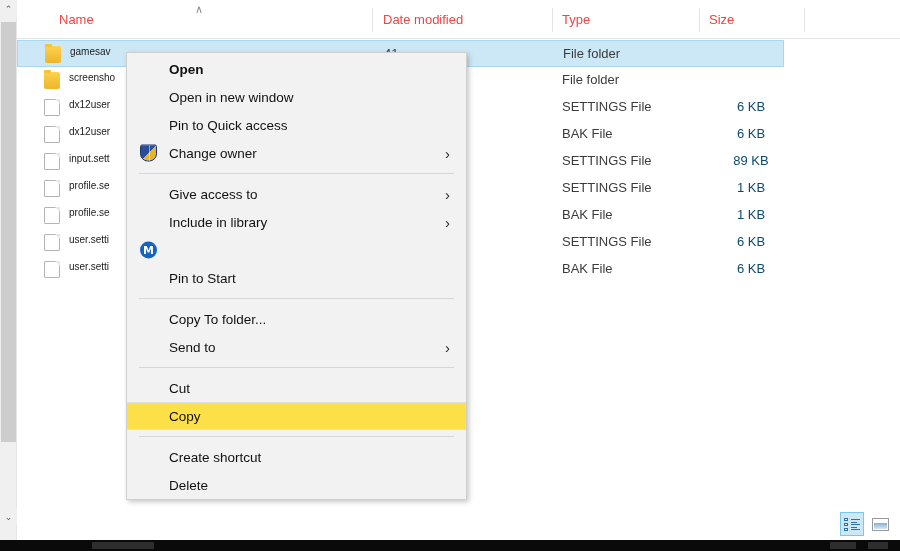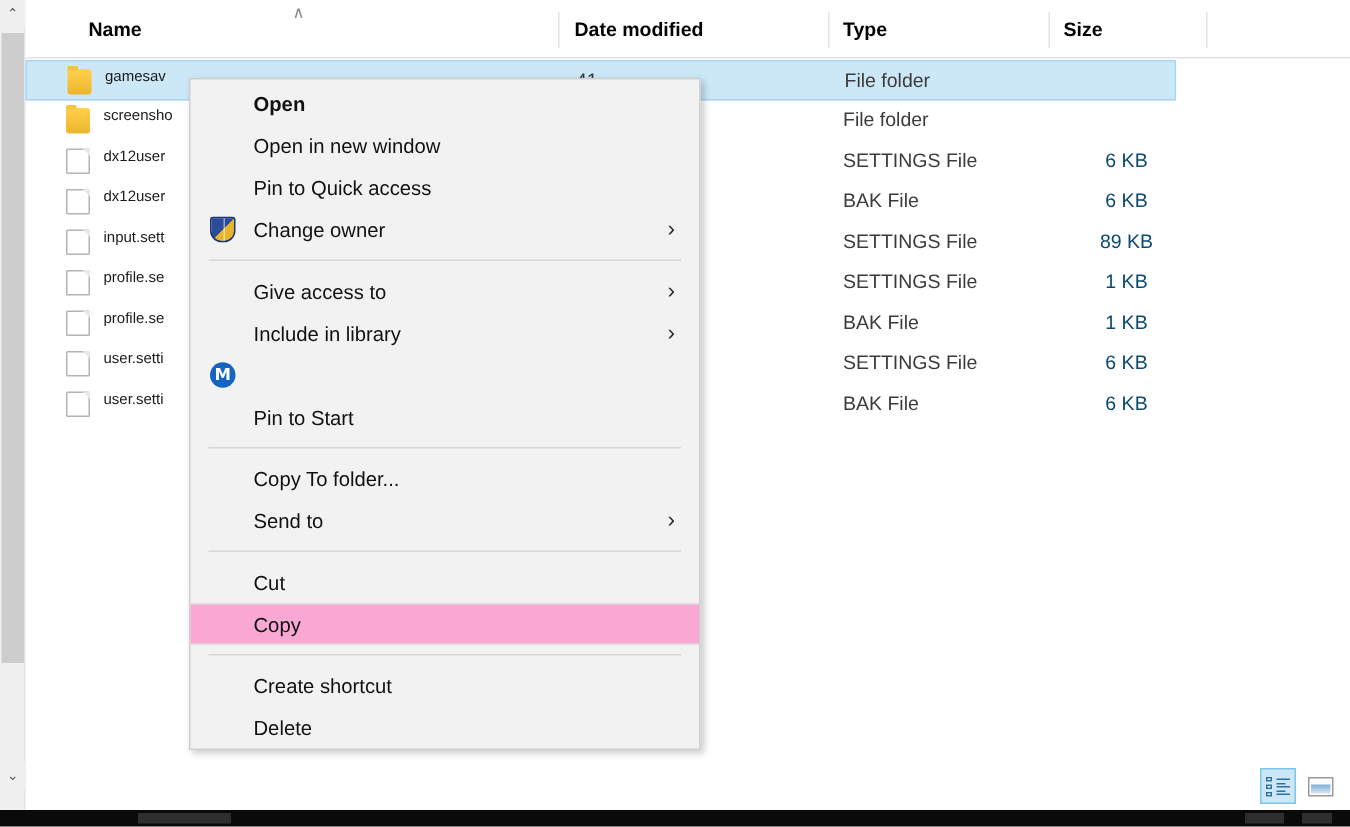--- a/index.html
+++ b/index.html
@@ -57,23 +57,22 @@
   }
   #col-header .sort-marker {
     position: absolute;
     left: 178px; top: 4px;
     font-size: 11px; color: #8a8a8a; line-height: 1;
   }
   .col-head {
     position: absolute;
     top: 12px;
     font-size: 13px;
-    color: #000000;
-    white-space: nowrap;
-    font-weight: bold;
+    color: #ef4444;
+    white-space: nowrap;
   }
   .col-head-div {
     position: absolute;
     top: 8px; width: 1px; height: 24px;
     background: #e3e3e3;
   }
   #ch-name { left: 42px; }
   #ch-date { left: 366px; }
   #ch-type { left: 545px; }
   #ch-size { left: 692px; }
@@ -174,21 +173,21 @@
     height: 28px;
     display: flex;
     align-items: center;
     padding-left: 42px;
     font-size: 13.5px;
     color: #111111;
     white-space: nowrap;
   }
   .ctx-item.bold { font-weight: bold; text-align: center; }
   .ctx-item.hover {
-    background: #f9a8d4;
+    background: #fde047;
     border-top: 1px solid #e0e0e0;
     border-bottom: 1px solid #e0e0e0;
   }
   .ctx-sep {
     height: 1px;
     background: #d6d6d6;
     margin: 6px 12px 6px 12px;
   }
   .ctx-arrow {
     position: absolute;

